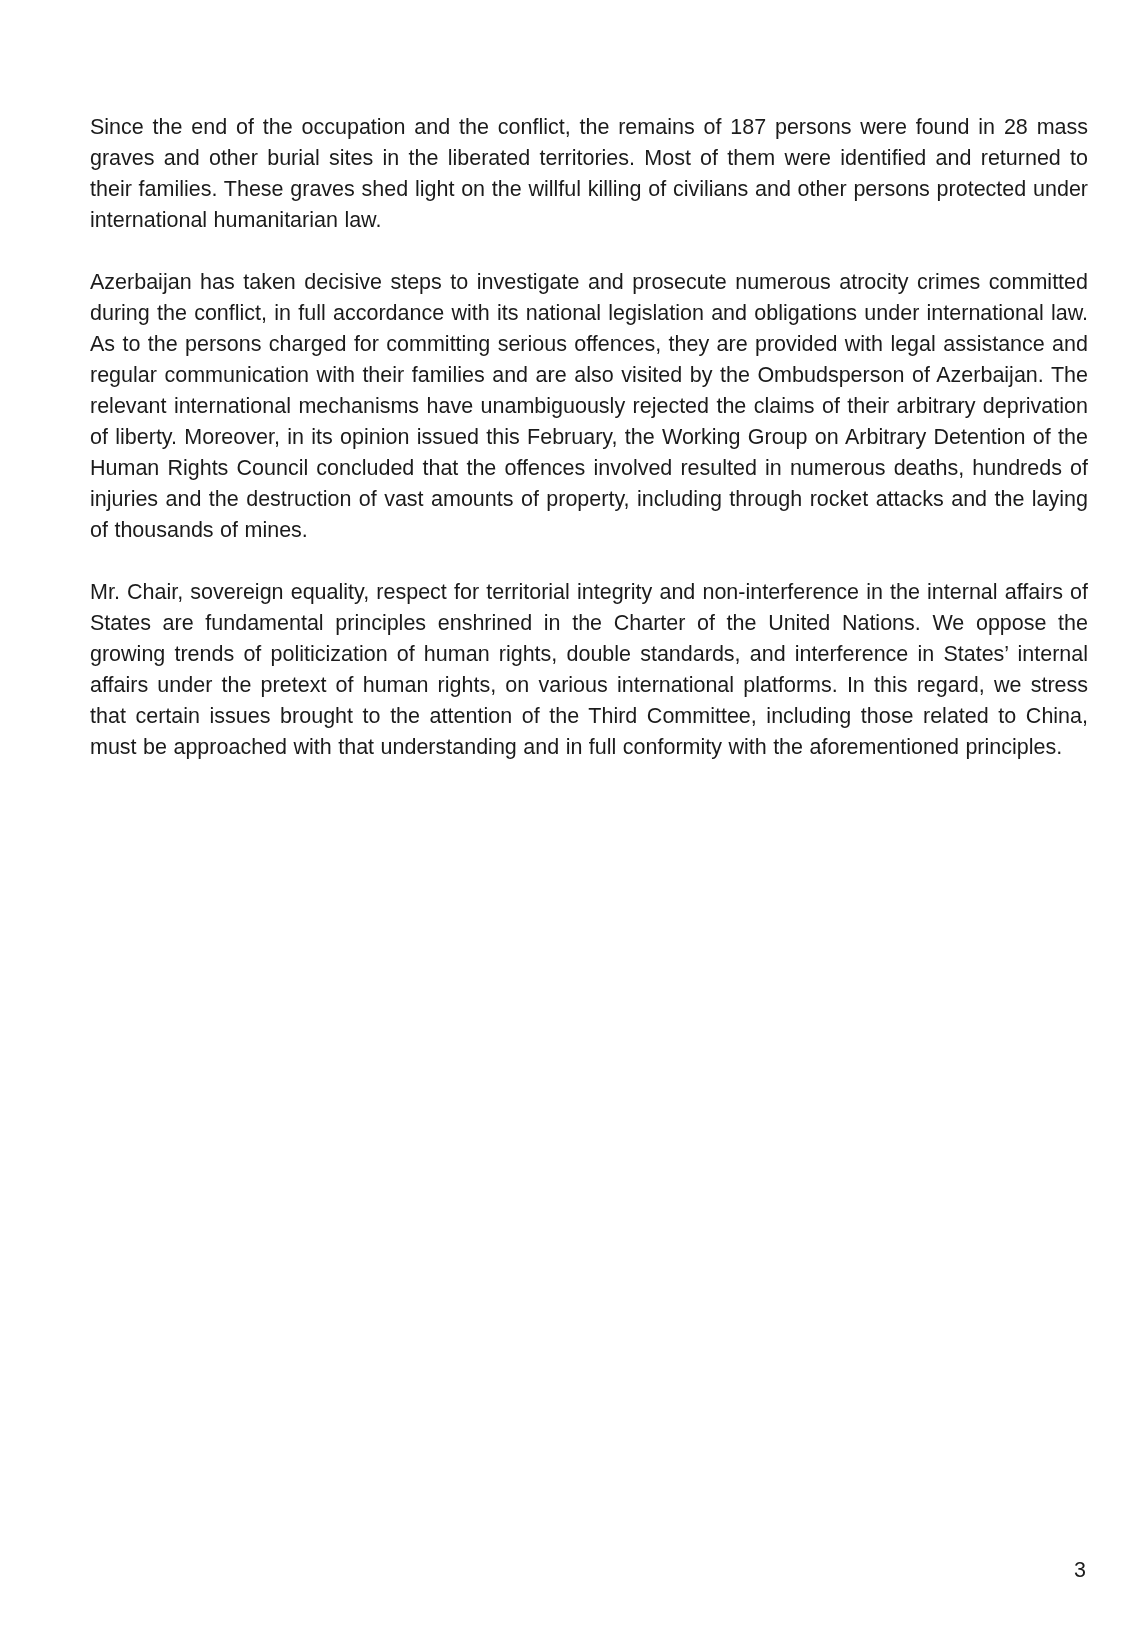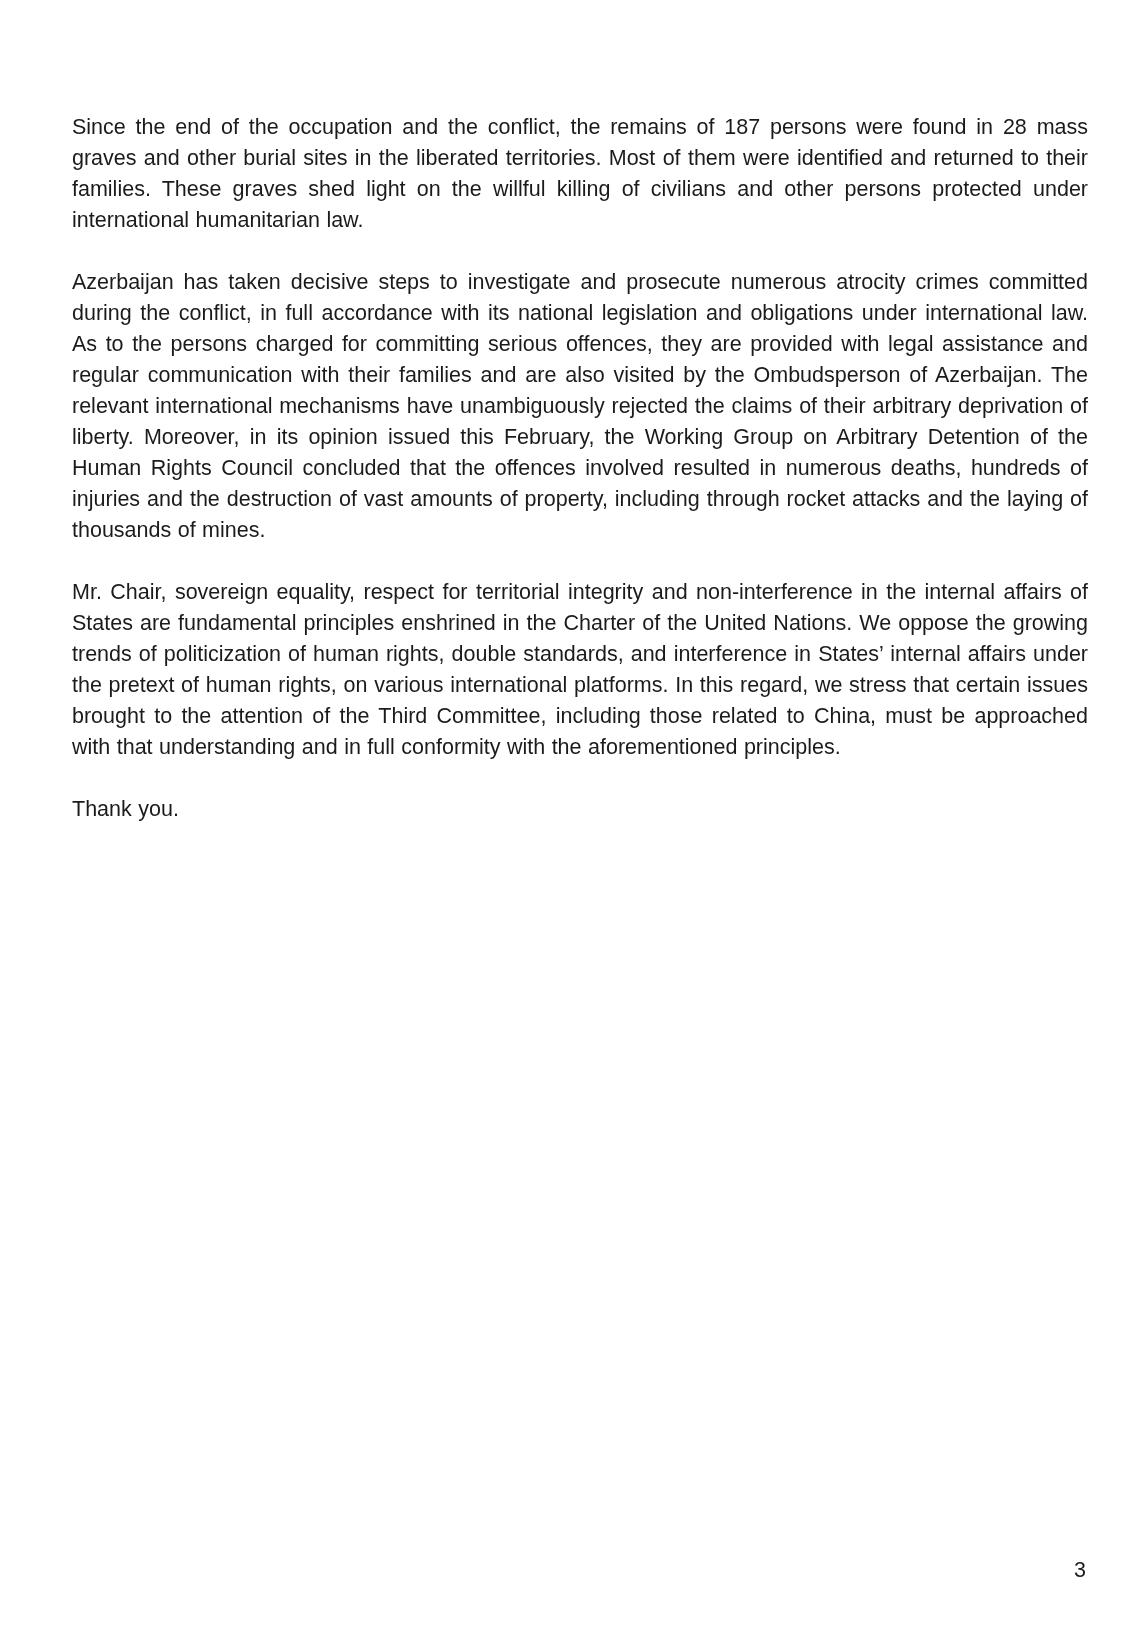--- a/index.html
+++ b/index.html
@@ -13,21 +13,21 @@
     height: 1638px;
     background: #ffffff;
     font-family: "Liberation Sans", "DejaVu Sans", sans-serif;
     color: #1b1b1b;
     overflow: hidden;
     box-sizing: border-box;
   }
   .content {
     position: absolute;
     top: 112px;
-    left: 72px;
+    left: 90px;
     right: 50px;
   }
   .para {
     font-size: 21.5px;
     line-height: 31px;
     text-align: justify;
     margin: 0 0 31px 0;
     word-spacing: 0.5px;
   }
   .para.closing {
@@ -44,16 +44,15 @@
   }
 </style>
 </head>
 <body>
 
 <div class="page">
   <div class="content">
     <p class="para">Since the end of the occupation and the conflict, the remains of 187 persons were found in 28 mass graves and other burial sites in the liberated territories. Most of them were identified and returned to their families. These graves shed light on the willful killing of civilians and other persons protected under international humanitarian law.</p>
     <p class="para">Azerbaijan has taken decisive steps to investigate and prosecute numerous atrocity crimes committed during the conflict, in full accordance with its national legislation and obligations under international law. As to the persons charged for committing serious offences, they are provided with legal assistance and regular communication with their families and are also visited by the Ombudsperson of Azerbaijan. The relevant international mechanisms have unambiguously rejected the claims of their arbitrary deprivation of liberty. Moreover, in its opinion issued this February, the Working Group on Arbitrary Detention of the Human Rights Council concluded that the offences involved resulted in numerous deaths, hundreds of injuries and the destruction of vast amounts of property, including through rocket attacks and the laying of thousands of mines.</p>
     <p class="para">Mr. Chair, sovereign equality, respect for territorial integrity and non-interference in the internal affairs of States are fundamental principles enshrined in the Charter of the United Nations. We oppose the growing trends of politicization of human rights, double standards, and interference in States’ internal affairs under the pretext of human rights, on various international platforms. In this regard, we stress that certain issues brought to the attention of the Third Committee, including those related to China, must be approached with that understanding and in full conformity with the aforementioned principles.</p>
-    <p class="para closing">Thank you.</p>
   </div>
   <div class="page-number">3</div>
 </div>
 
 </body></html>

